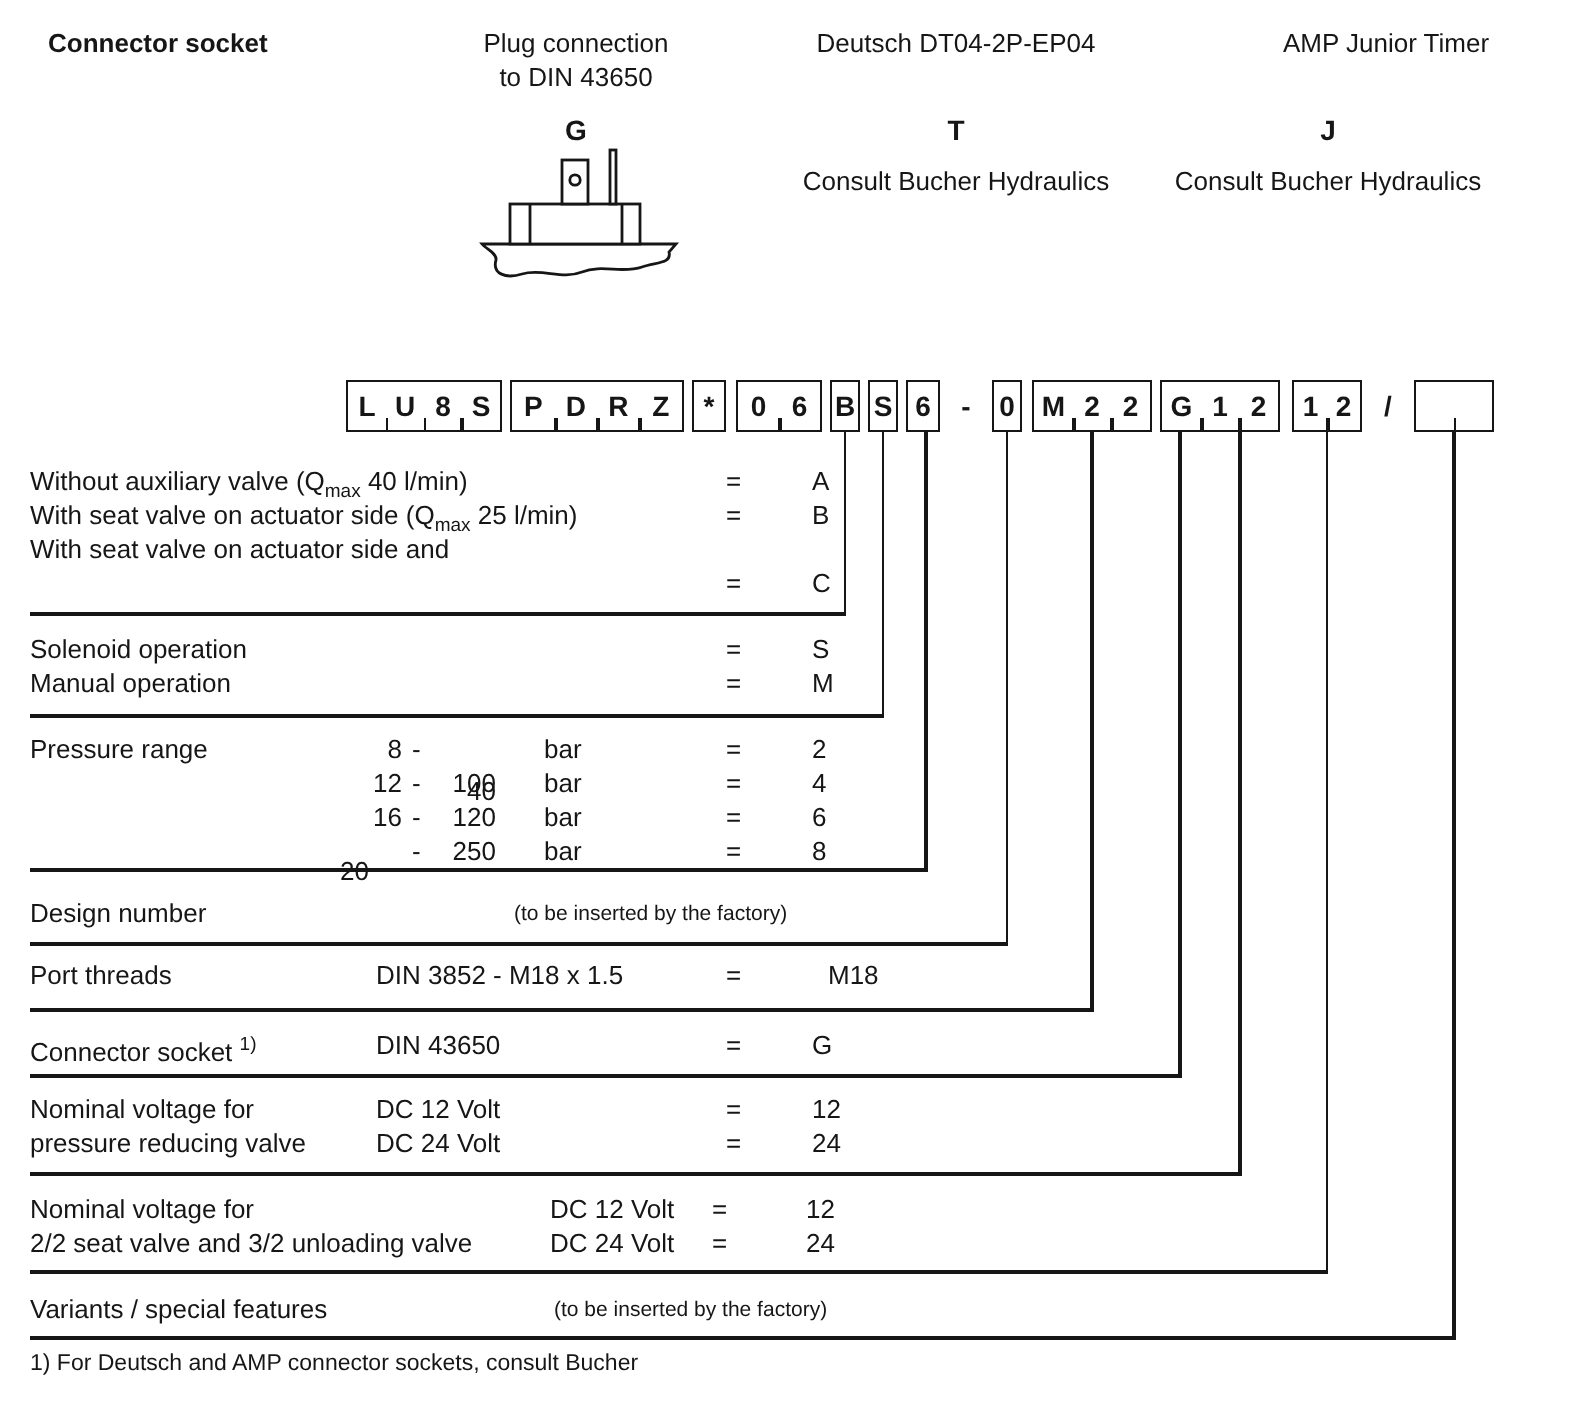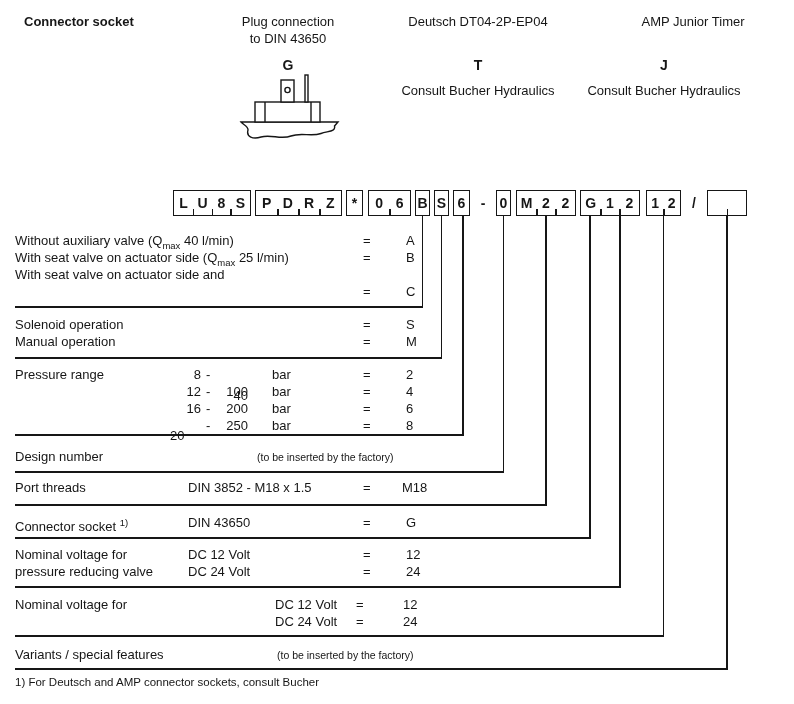--- a/index.html
+++ b/index.html
@@ -156,50 +156,51 @@
     <div class="abs t13" style="left: 363px; top: 367px;">=</div>
     <div class="abs t13" style="left: 406px; top: 367px;">2</div>
     <div class="abs t13" style="left: 170px; top: 384px; width: 31px; text-align: right;">12</div>
     <div class="abs t13" style="left: 206px; top: 384px;">-</div>
     <div class="abs t13" style="left: 216px; top: 384px; width: 32px; text-align: right;">100</div>
     <div class="abs t13" style="left: 272px; top: 384px;">bar</div>
     <div class="abs t13" style="left: 363px; top: 384px;">=</div>
     <div class="abs t13" style="left: 406px; top: 384px;">4</div>
     <div class="abs t13" style="left: 170px; top: 401px; width: 31px; text-align: right;">16</div>
     <div class="abs t13" style="left: 206px; top: 401px;">-</div>
-    <div class="abs t13" style="left: 216px; top: 401px; width: 32px; text-align: right;">200</div>
+    <div class="abs t13" style="left: 216px; top: 401px; width: 32px; text-align: right;">120</div>
     <div class="abs t13" style="left: 272px; top: 401px;">bar</div>
     <div class="abs t13" style="left: 363px; top: 401px;">=</div>
     <div class="abs t13" style="left: 406px; top: 401px;">6</div>
     <div class="abs t13" style="left: 170px; top: 428px; width: 31px; text-align: left;">20</div>
     <div class="abs t13" style="left: 206px; top: 418px;">-</div>
     <div class="abs t13" style="left: 216px; top: 418px; width: 32px; text-align: right;">250</div>
     <div class="abs t13" style="left: 272px; top: 418px;">bar</div>
     <div class="abs t13" style="left: 363px; top: 418px;">=</div>
     <div class="abs t13" style="left: 406px; top: 418px;">8</div>
     <div class="abs t13" style="left: 15px; top: 449px;"><span>Design number</span></div>
     <div class="abs note" style="left: 257px; top: 451px; white-space: nowrap;">(to be inserted by the factory)</div>
     <div class="abs t13" style="left: 15px; top: 480px;"><span>Port threads</span></div>
     <div class="abs t13" style="left: 188px; top: 480px;">DIN 3852 - M18 x 1.5</div>
     <div class="abs t13" style="left: 363px; top: 480px;">=</div>
-    <div class="abs t13" style="left: 402px; top: 480px; text-align: right;">M18</div>
+    <div class="abs t13" style="left: 414px; top: 480px; text-align: right;">M18</div>
     <div class="abs t13" style="left: 15px; top: 515px;"><span>Connector socket </span><sup>1)</sup></div>
     <div class="abs t13" style="left: 188px; top: 515px;">DIN 43650</div>
     <div class="abs t13" style="left: 363px; top: 515px;">=</div>
     <div class="abs t13" style="left: 406px; top: 515px;">G</div>
     <div class="abs t13" style="left: 15px; top: 547px;"><span>Nominal voltage for</span></div>
     <div class="abs t13" style="left: 188px; top: 547px;">DC 12 Volt</div>
     <div class="abs t13" style="left: 363px; top: 547px;">=</div>
     <div class="abs t13" style="left: 406px; top: 547px;">12</div>
     <div class="abs t13" style="left: 15px; top: 564px;"><span>pressure reducing valve</span></div>
     <div class="abs t13" style="left: 188px; top: 564px;">DC 24 Volt</div>
     <div class="abs t13" style="left: 363px; top: 564px;">=</div>
     <div class="abs t13" style="left: 406px; top: 564px;">24</div>
     <div class="abs t13" style="left: 15px; top: 597px;"><span>Nominal voltage for</span></div>
     <div class="abs t13" style="left: 275px; top: 597px;">DC 12 Volt</div>
     <div class="abs t13" style="left: 356px; top: 597px;">=</div>
     <div class="abs t13" style="left: 403px; top: 597px;">12</div>
+    <div class="abs t13" style="left: 15px; top: 614px;"><span>2/2 seat valve and 3/2 unloading valve</span></div>
     <div class="abs t13" style="left: 275px; top: 614px;">DC 24 Volt</div>
     <div class="abs t13" style="left: 356px; top: 614px;">=</div>
     <div class="abs t13" style="left: 403px; top: 614px;">24</div>
     <div class="abs t13" style="left: 15px; top: 647px;"><span>Variants / special features</span></div>
     <div class="abs note" style="left: 277px; top: 649px; white-space: nowrap;">(to be inserted by the factory)</div>
   </div>
 
 </body></html>

